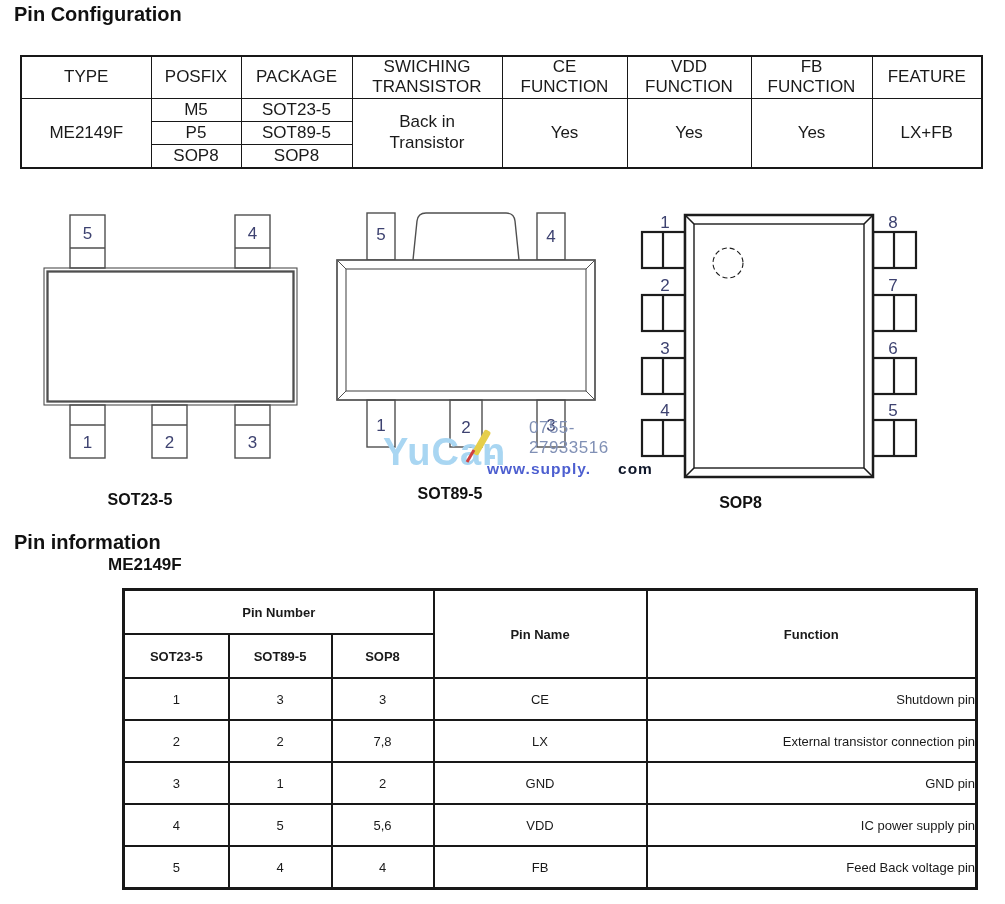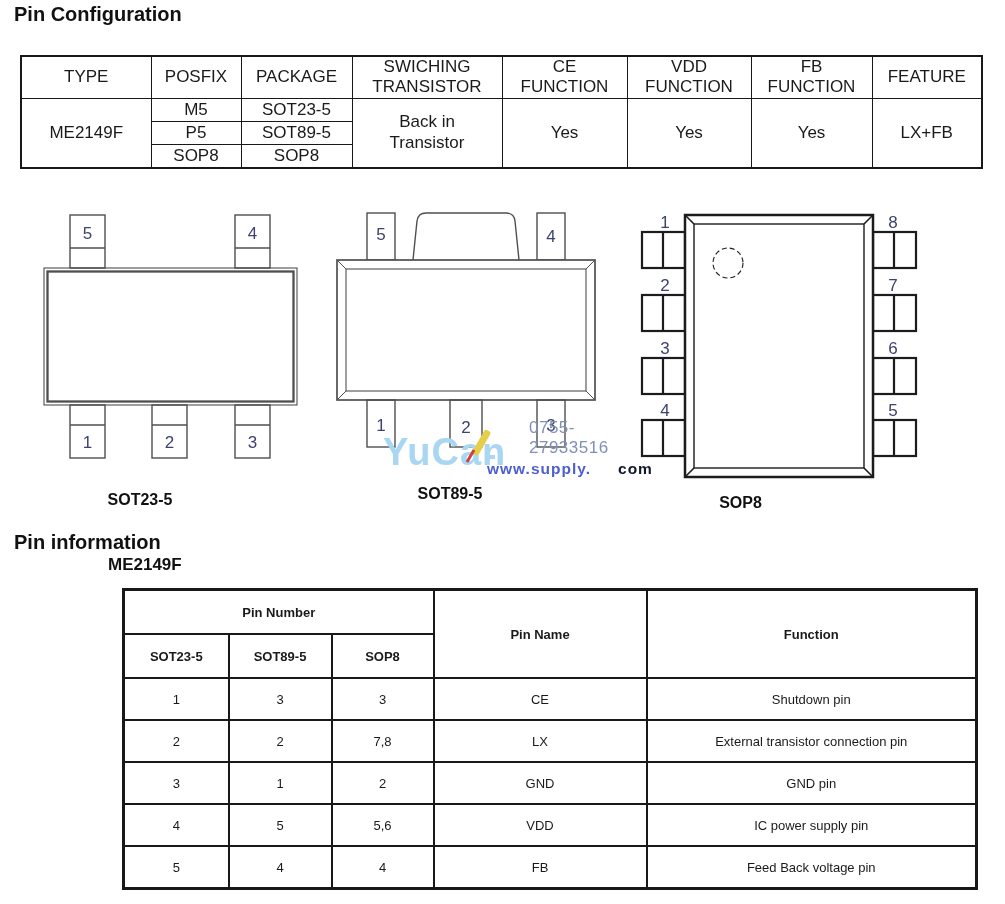--- a/index.html
+++ b/index.html
@@ -29,21 +29,21 @@
   .wm-url{position:absolute;left:104px;top:47px;font-size:15.5px;font-weight:bold;letter-spacing:1px;}
   .wm-stroke-y{position:absolute;left:95px;top:16px;width:7px;height:27px;transform:rotate(30deg);border-radius:2px;}
   .wm-stroke-r{position:absolute;left:86px;top:36px;width:3px;height:14px;transform:rotate(30deg);}
   
   .sub-title{position:absolute;left:108px;top:555px;font-size:17px;font-weight:bold;color:#111;}
   .info{position:absolute;left:122px;top:588px;width:853px;border:3px solid #181818;}
   .info th,.info td{border:2px solid #181818;text-align:center;vertical-align:middle;
     font-size:13px;padding:0;}
   .info th{font-weight:bold;height:42px;}
   .info td{height:40px;font-weight:400;}
-  .info td.fn{text-align:center;}
+  .info td.fn{text-align:right;}
 </style>
 </head>
 <body>
 
 <div class="page">
 
   <h1 class="h-title" style="left:14px;top:3px;">Pin Configuration</h1>
 
   <table class="cfg">
     <colgroup>

